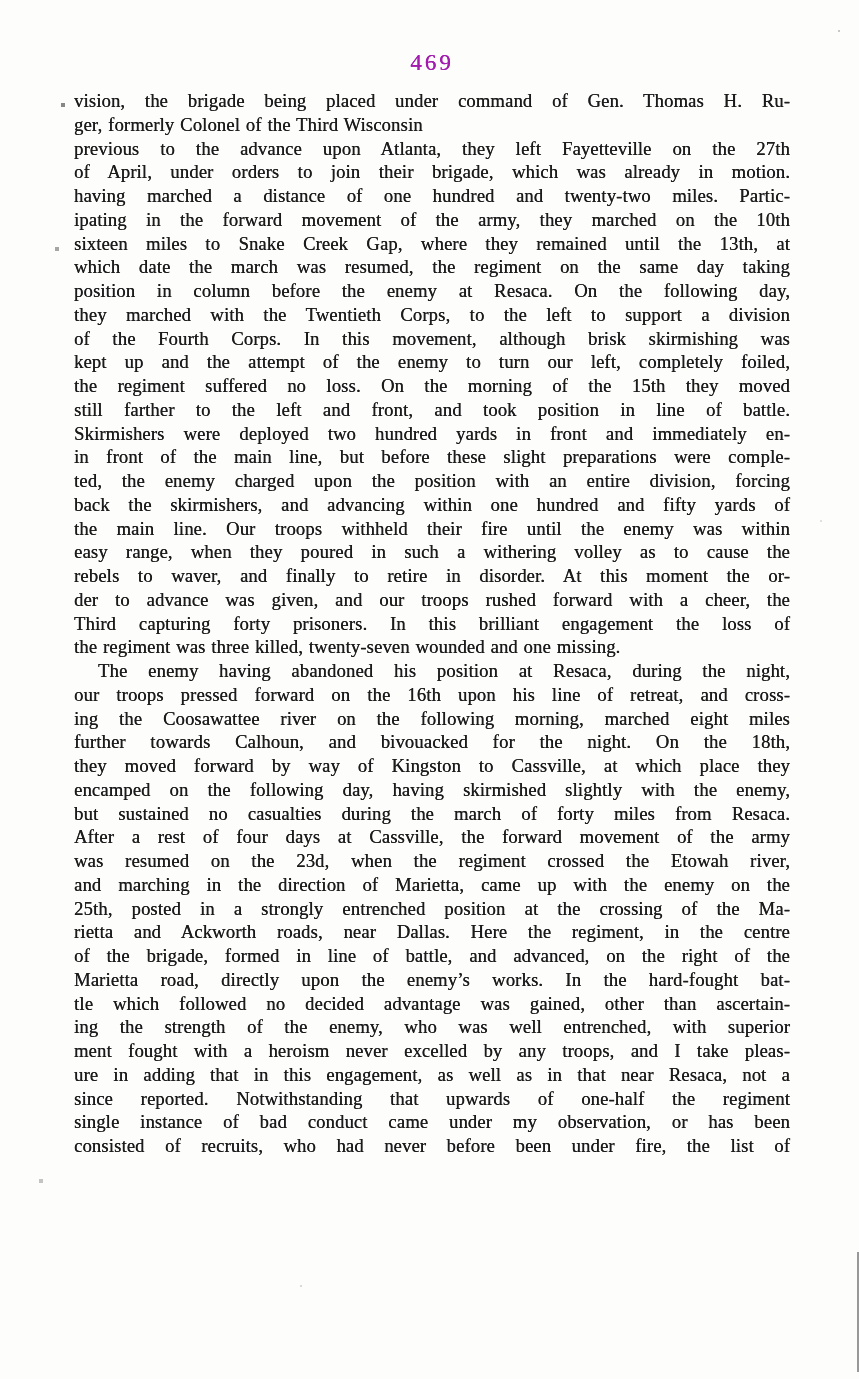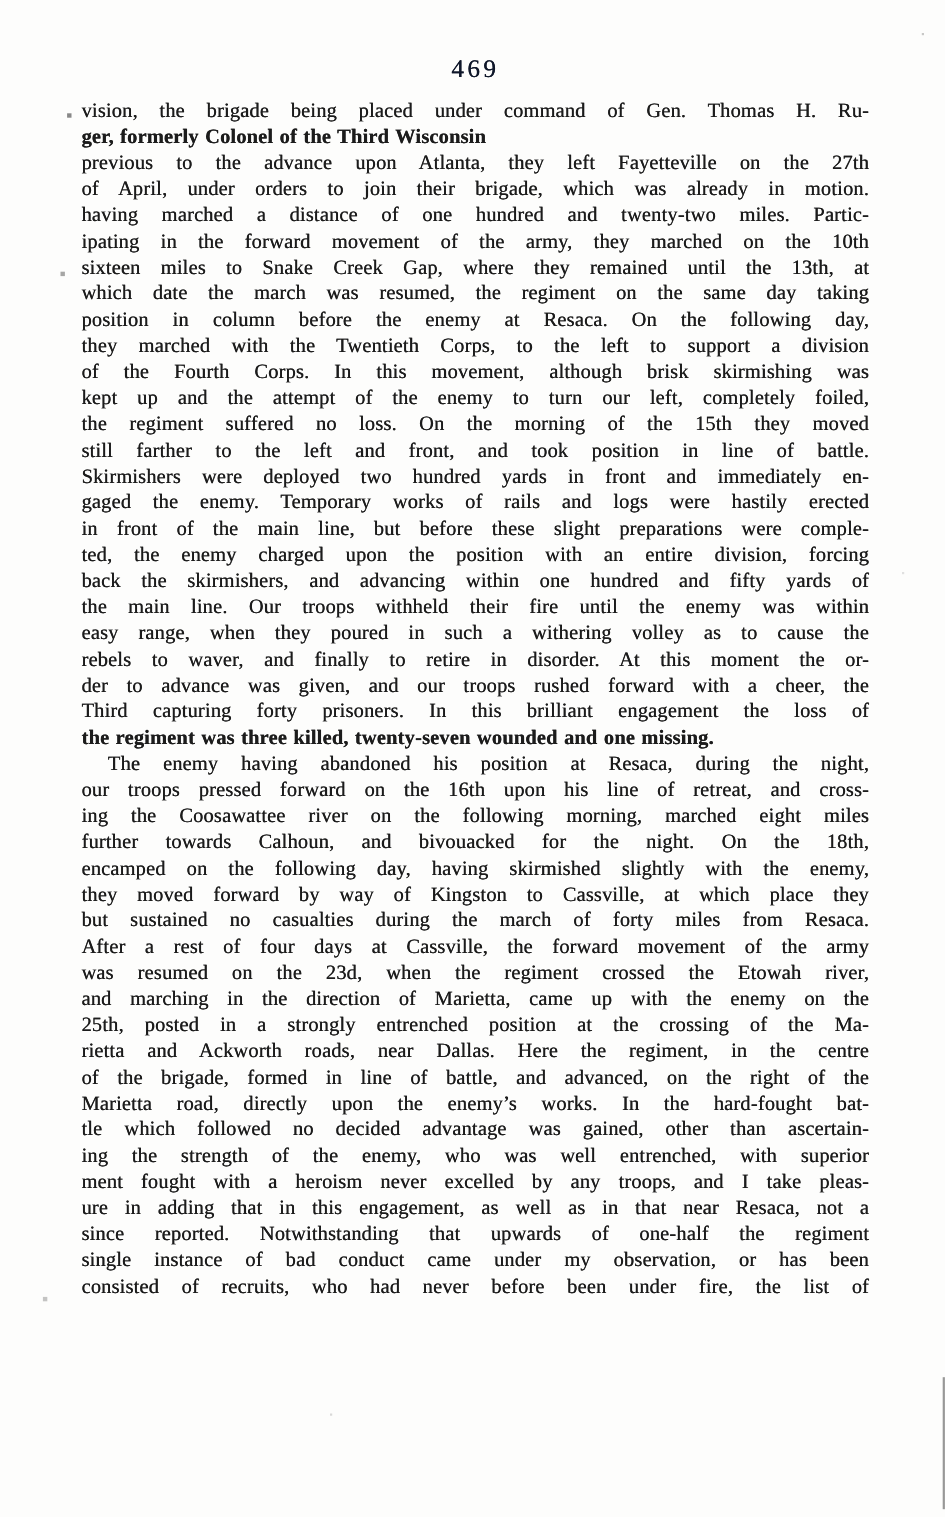--- a/index.html
+++ b/index.html
@@ -21,21 +21,21 @@
     inset: 0;
   }
   .page-number {
     position: absolute;
     top: 50px;
     left: 74px;
     width: 716px;
     text-align: center;
     font-size: 23px;
     letter-spacing: 3px;
-    color: #0f172a;
+    color: #a21caf;
     text-shadow: 0.25px 0 0 currentColor;
   }
   .text-block {
     position: absolute;
     top: 89px;
     left: 74px;
     width: 716px;
     font-size: 18.6px;
     line-height: 23.76px;
     letter-spacing: 0.15px;
@@ -48,21 +48,20 @@
   }
   .line {
     text-align: justify;
     text-align-last: justify;
     white-space: nowrap;
     height: 23.76px;
   }
   .line.no-justify {
     text-align: left;
     text-align-last: left;
-    font-weight: bold;
   }
   .line.indent {
     text-indent: 24px;
   }
   
   .scan-noise {
     position: absolute;
     top: 0; left: 0;
     width: 2px; height: 2px;
     background: transparent;
@@ -104,38 +103,37 @@
         <div class="line">ipating in the forward movement of the army, they marched on the 10th</div>
         <div class="line">sixteen miles to Snake Creek Gap, where they remained until the 13th, at</div>
         <div class="line">which date the march was resumed, the regiment on the same day taking</div>
         <div class="line">position in column before the enemy at Resaca. On the following day,</div>
         <div class="line">they marched with the Twentieth Corps, to the left to support a division</div>
         <div class="line">of the Fourth Corps. In this movement, although brisk skirmishing was</div>
         <div class="line">kept up and the attempt of the enemy to turn our left, completely foiled,</div>
         <div class="line">the regiment suffered no loss. On the morning of the 15th they moved</div>
         <div class="line">still farther to the left and front, and took position in line of battle.</div>
         <div class="line">Skirmishers were deployed two hundred yards in front and immediately en-</div>
-        <div class="line">gaged the enemy. Temporary works of rails and logs were hastily erected</div>
         <div class="line">in front of the main line, but before these slight preparations were comple-</div>
         <div class="line">ted, the enemy charged upon the position with an entire division, forcing</div>
         <div class="line">back the skirmishers, and advancing within one hundred and fifty yards of</div>
         <div class="line">the main line. Our troops withheld their fire until the enemy was within</div>
         <div class="line">easy range, when they poured in such a withering volley as to cause the</div>
         <div class="line">rebels to waver, and finally to retire in disorder. At this moment the or-</div>
         <div class="line">der to advance was given, and our troops rushed forward with a cheer, the</div>
         <div class="line">Third capturing forty prisoners. In this brilliant engagement the loss of</div>
         <div class="line no-justify">the regiment was three killed, twenty-seven wounded and one missing.</div>
       </div>
       <div class="paragraph">
         <div class="line indent">The enemy having abandoned his position at Resaca, during the night,</div>
         <div class="line">our troops pressed forward on the 16th upon his line of retreat, and cross-</div>
         <div class="line">ing the Coosawattee river on the following morning, marched eight miles</div>
         <div class="line">further towards Calhoun, and bivouacked for the night. On the 18th,</div>
+        <div class="line">they moved forward by way of Kingston to Cassville, at which place they</div>
         <div class="line">encamped on the following day, having skirmished slightly with the enemy,</div>
-        <div class="line">they moved forward by way of Kingston to Cassville, at which place they</div>
         <div class="line">but sustained no casualties during the march of forty miles from Resaca.</div>
         <div class="line">After a rest of four days at Cassville, the forward movement of the army</div>
         <div class="line">was resumed on the 23d, when the regiment crossed the Etowah river,</div>
         <div class="line">and marching in the direction of Marietta, came up with the enemy on the</div>
         <div class="line">25th, posted in a strongly entrenched position at the crossing of the Ma-</div>
         <div class="line">rietta and Ackworth roads, near Dallas. Here the regiment, in the centre</div>
         <div class="line">of the brigade, formed in line of battle, and advanced, on the right of the</div>
         <div class="line">Marietta road, directly upon the enemy’s works. In the hard-fought bat-</div>
         <div class="line">tle which followed no decided advantage was gained, other than ascertain-</div>
         <div class="line">ing the strength of the enemy, who was well entrenched, with superior</div>

